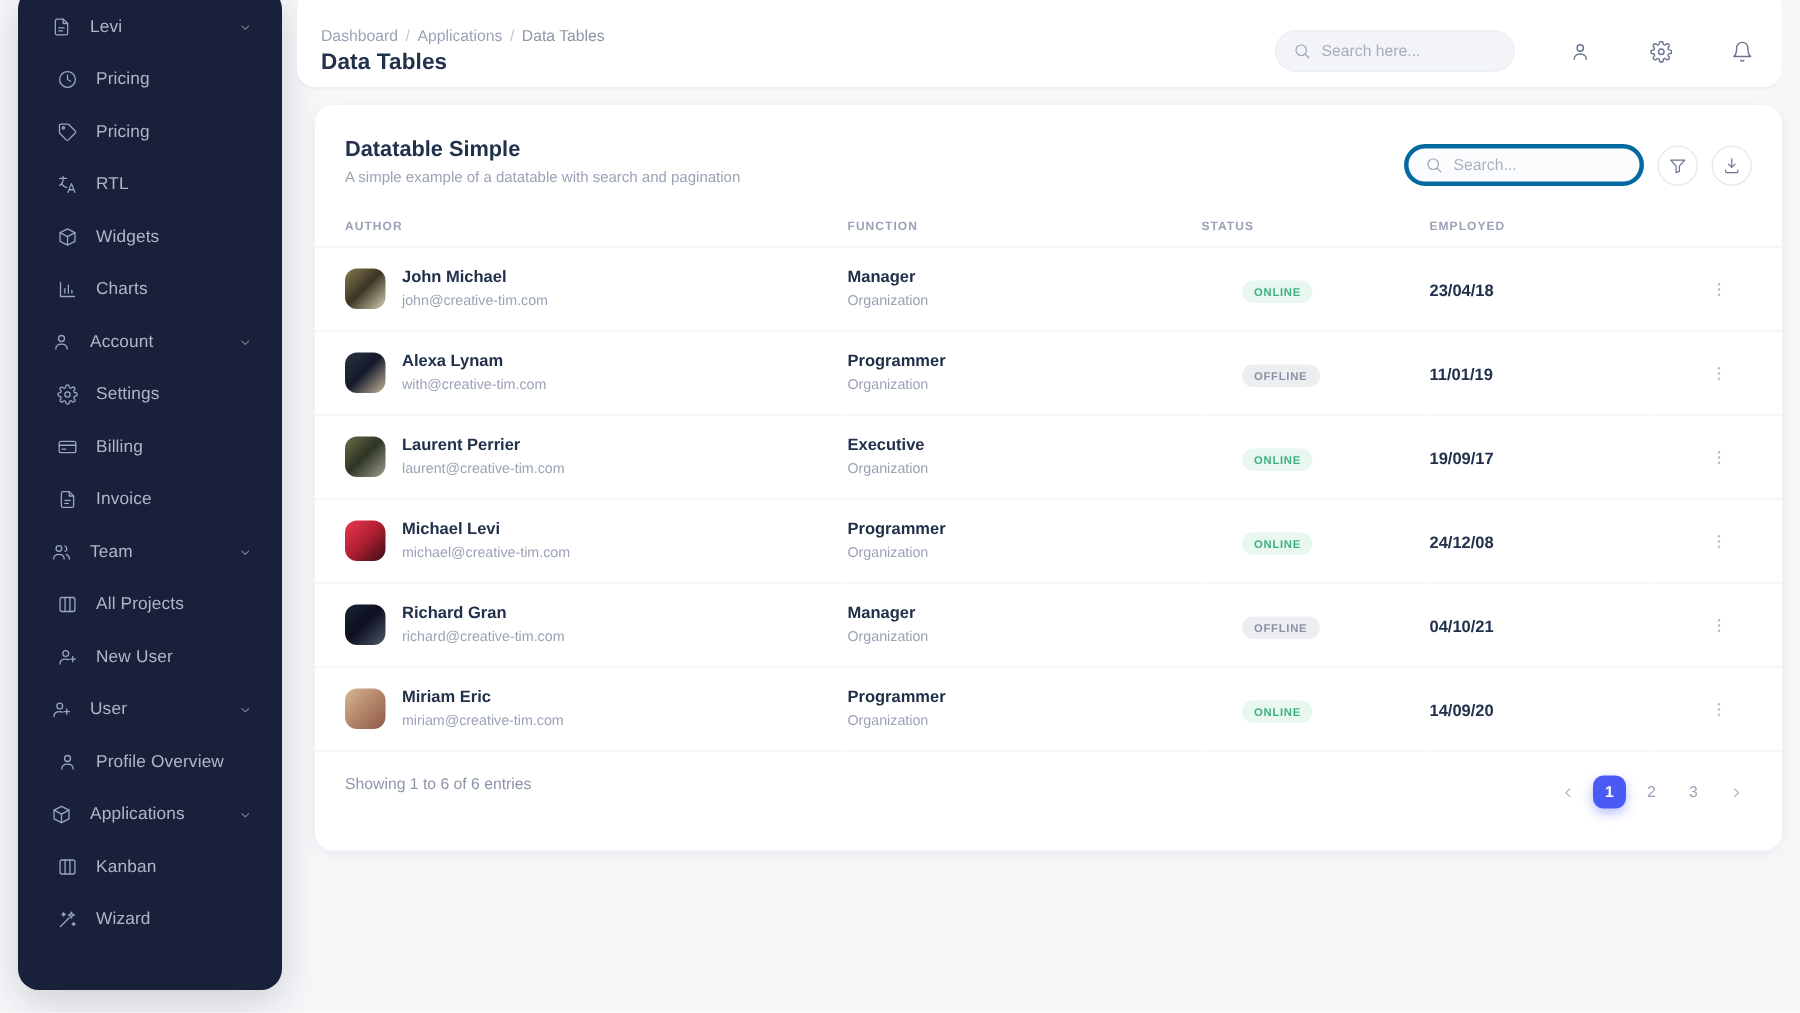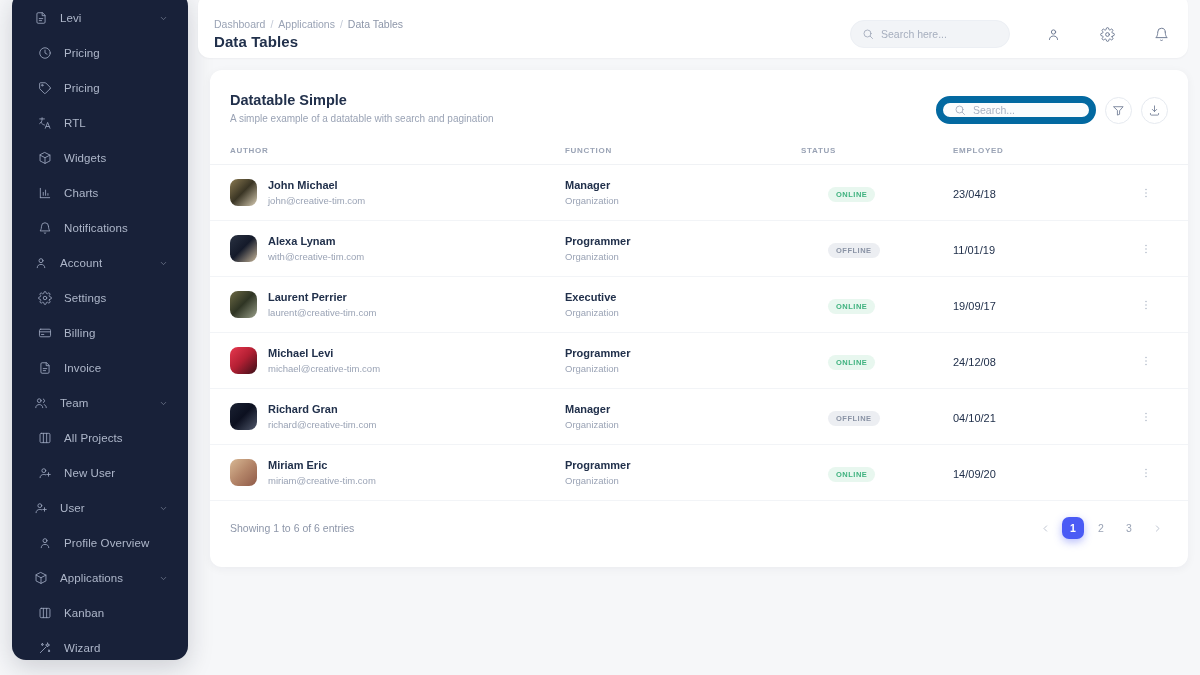--- a/index.html
+++ b/index.html
@@ -78,21 +78,21 @@
     border-radius: 12px;
     box-shadow: 0 2px 10px rgba(20,28,50,.05);
     overflow: hidden;
   }
   .card-head { display: flex; align-items: flex-start; justify-content: space-between; padding: 22px 20px 14px 20px; }
   .card-title { font-size: 14.5px; font-weight: 700; color: #21304b; }
   .card-sub { font-size: 10px; color: #9aa3b5; margin-top: 5px; }
   .card-tools { display: flex; align-items: center; gap: 9px; margin-top: 4px; }
   .tbl-search {
     width: 160px; height: 28px;
-    background: #fbfcfd; border: 7px solid #0369a1; border-radius: 14px;
+    background: #fbfcfd; border: 3px solid #0369a1; border-radius: 14px;
     display: flex; align-items: center; gap: 7px; padding: 0 11px;
   }
   .tbl-search .ph { font-size: 10.5px; color: #aab2c2; }
   .round-btn {
     width: 27px; height: 27px; border-radius: 50%;
     border: 1px solid #e6eaf0; background: #fff;
     display: flex; align-items: center; justify-content: center; cursor: pointer;
   }
   .round-btn svg { width: 13px; height: 13px; stroke: #67748e; fill: none; stroke-width: 1.5; stroke-linecap: round; stroke-linejoin: round; }
 
@@ -119,27 +119,27 @@
   .a-mail { font-size: 9.5px; color: #9aa3b5; line-height: 1.45; margin-top: 1px; }
   .f-role { font-size: 11px; font-weight: 700; color: #21304b; line-height: 1.35; }
   .f-org { font-size: 9.5px; color: #9aa3b5; line-height: 1.45; margin-top: 1px; }
   .badge {
     display: inline-block; padding: 3px 8px 3px 8px;
     border-radius: 9px; font-size: 7.5px; font-weight: 700;
     letter-spacing: .5px; text-transform: uppercase; margin-left: 27px;
   }
   .badge.online { background: #e8f7ef; color: #3fb27f; }
   .badge.offline { background: #eceef2; color: #8a93a5; }
-  .emp { font-size: 11px; font-weight: 400; color: #21304b; }
+  .emp { font-size: 11px; font-weight: 700; color: #21304b; }
   .dots { display: flex; justify-content: center; cursor: pointer; }
   .dots svg { width: 14px; height: 14px; fill: #b5bdcb; }
 
   
   .card-foot {
-    display: flex; align-items: center; justify-content: space-between;
+    display: flex; align-items: flex-start; justify-content: space-between;
     padding: 16px 20px 0 20px;
   }
   .entries { font-size: 10.5px; color: #8d96a9; }
   .pager { display: flex; align-items: center; gap: 6px; }
   .pg {
     min-width: 22px; height: 22px; border-radius: 7px;
     display: flex; align-items: center; justify-content: center;
     font-size: 10.5px; color: #9aa3b5; cursor: pointer; padding: 0 5px;
   }
   .pg.active { background: #4a5bf5; color: #fff; font-weight: 700; box-shadow: 0 3px 8px rgba(74,91,245,.4); }
@@ -210,29 +210,20 @@
         <span class="ico">
           <svg viewBox="0 0 24 24">
             <line x1="4" y1="4" x2="4" y2="20"></line>
             <line x1="4" y1="20" x2="20" y2="20"></line>
             <line x1="9" y1="16" x2="9" y2="11"></line>
             <line x1="13" y1="16" x2="13" y2="7"></line>
             <line x1="17" y1="16" x2="17" y2="13"></line>
           </svg>
         </span>
         <span class="lbl">Charts</span>
-      </div>
-      <div class="nav-item child">
-        <span class="ico">
-          <svg viewBox="0 0 24 24">
-            <path d="M18 9A6 6 0 1 0 6 9c0 6-2.5 8-2.5 8h17S18 15 18 9"></path>
-            <path d="M13.6 20.5a2 2 0 0 1-3.2 0"></path>
-          </svg>
-        </span>
-        <span class="lbl">Notifications</span>
       </div>
       <div class="nav-item">
         <span class="ico">
           <svg viewBox="0 0 24 24">
             <circle cx="12" cy="8" r="3.4"></circle>
             <path d="M5.5 20c0-3.6 2.9-5.6 6.5-5.6s6.5 2 6.5 5.6"></path>
           </svg>
         </span>
         <span class="lbl">Account</span>
         <span class="chev">

